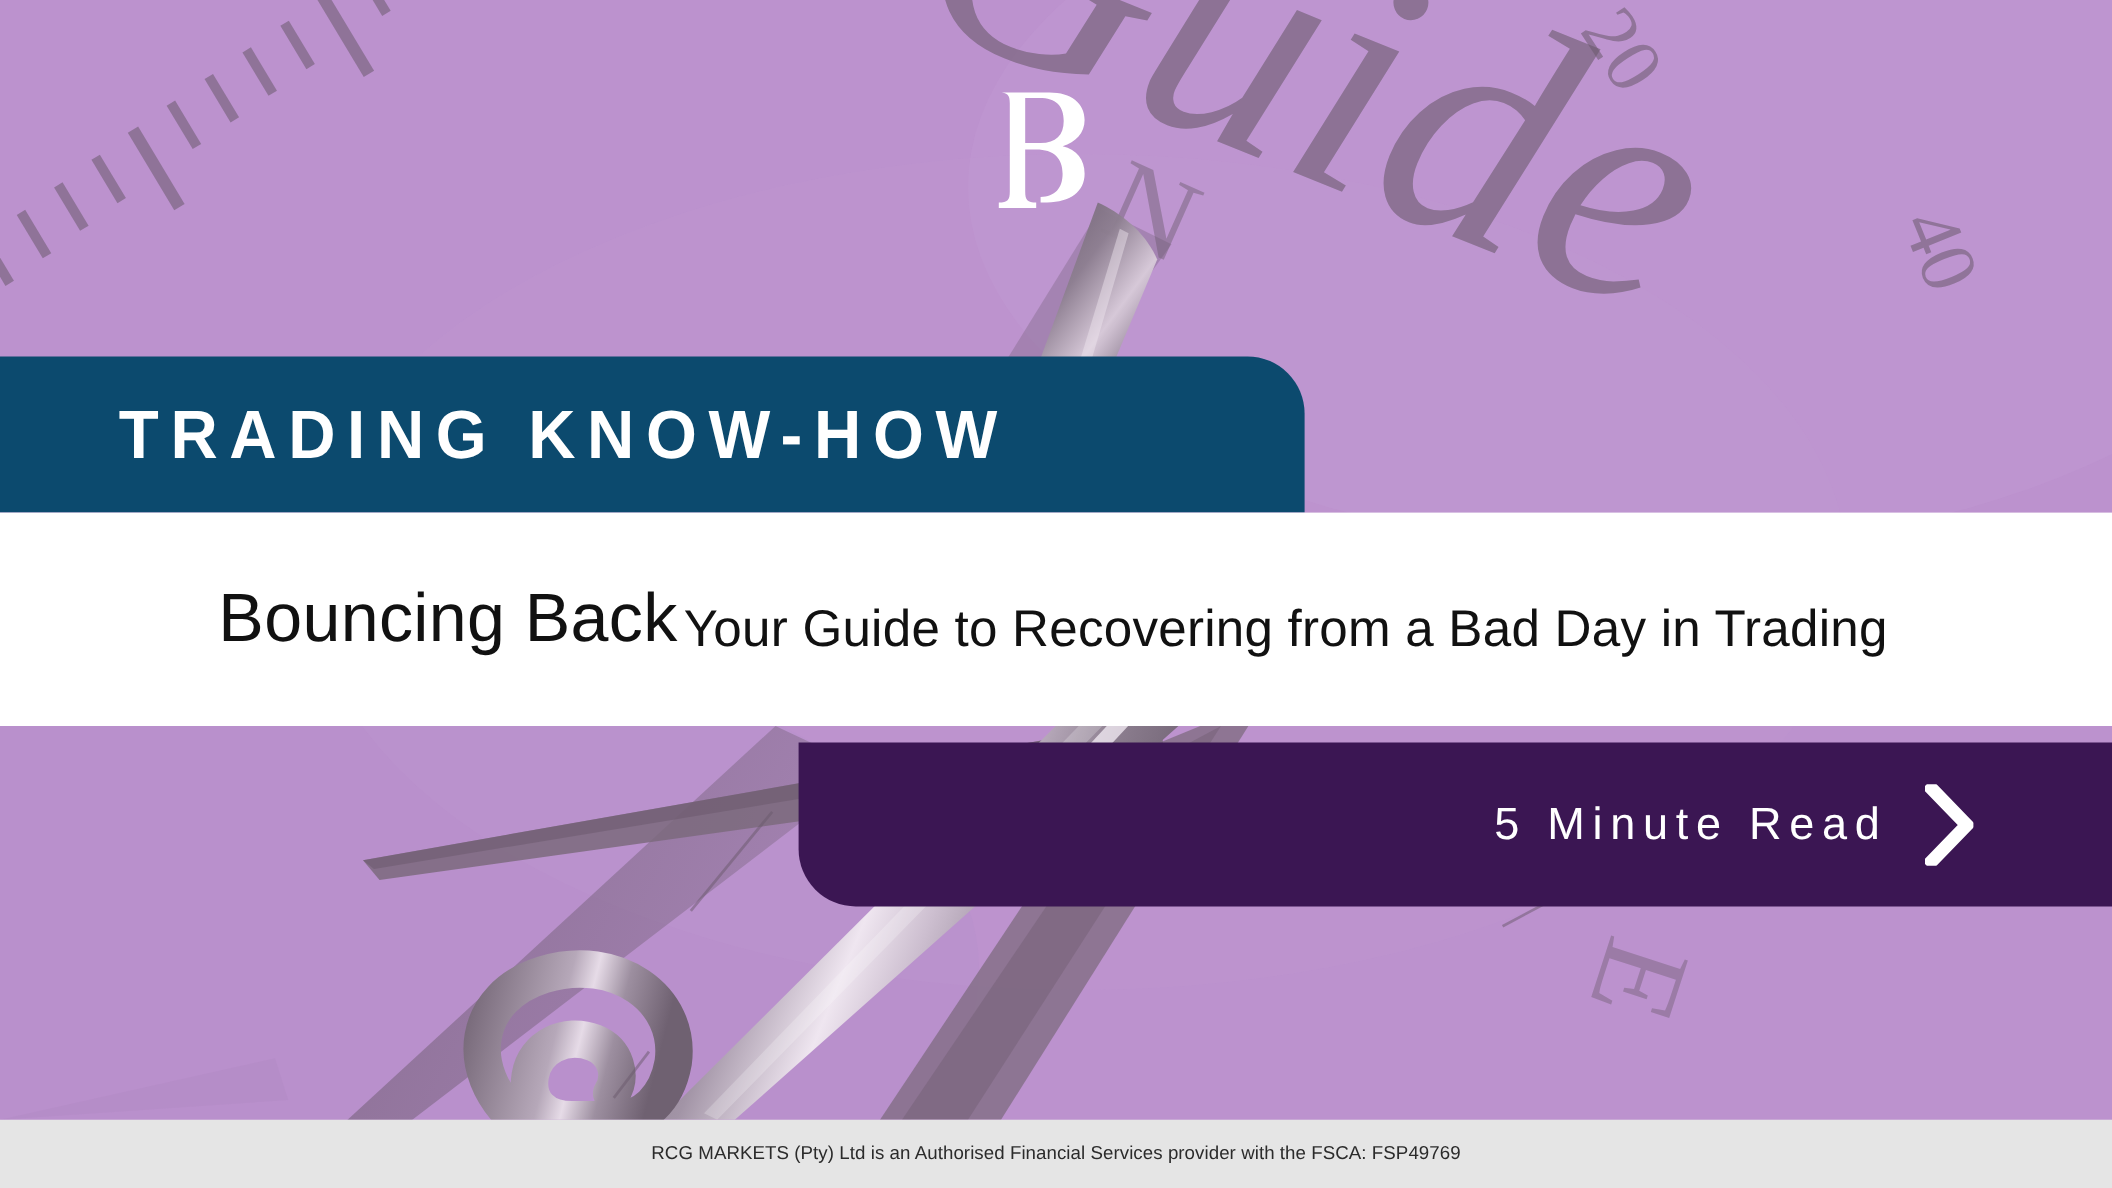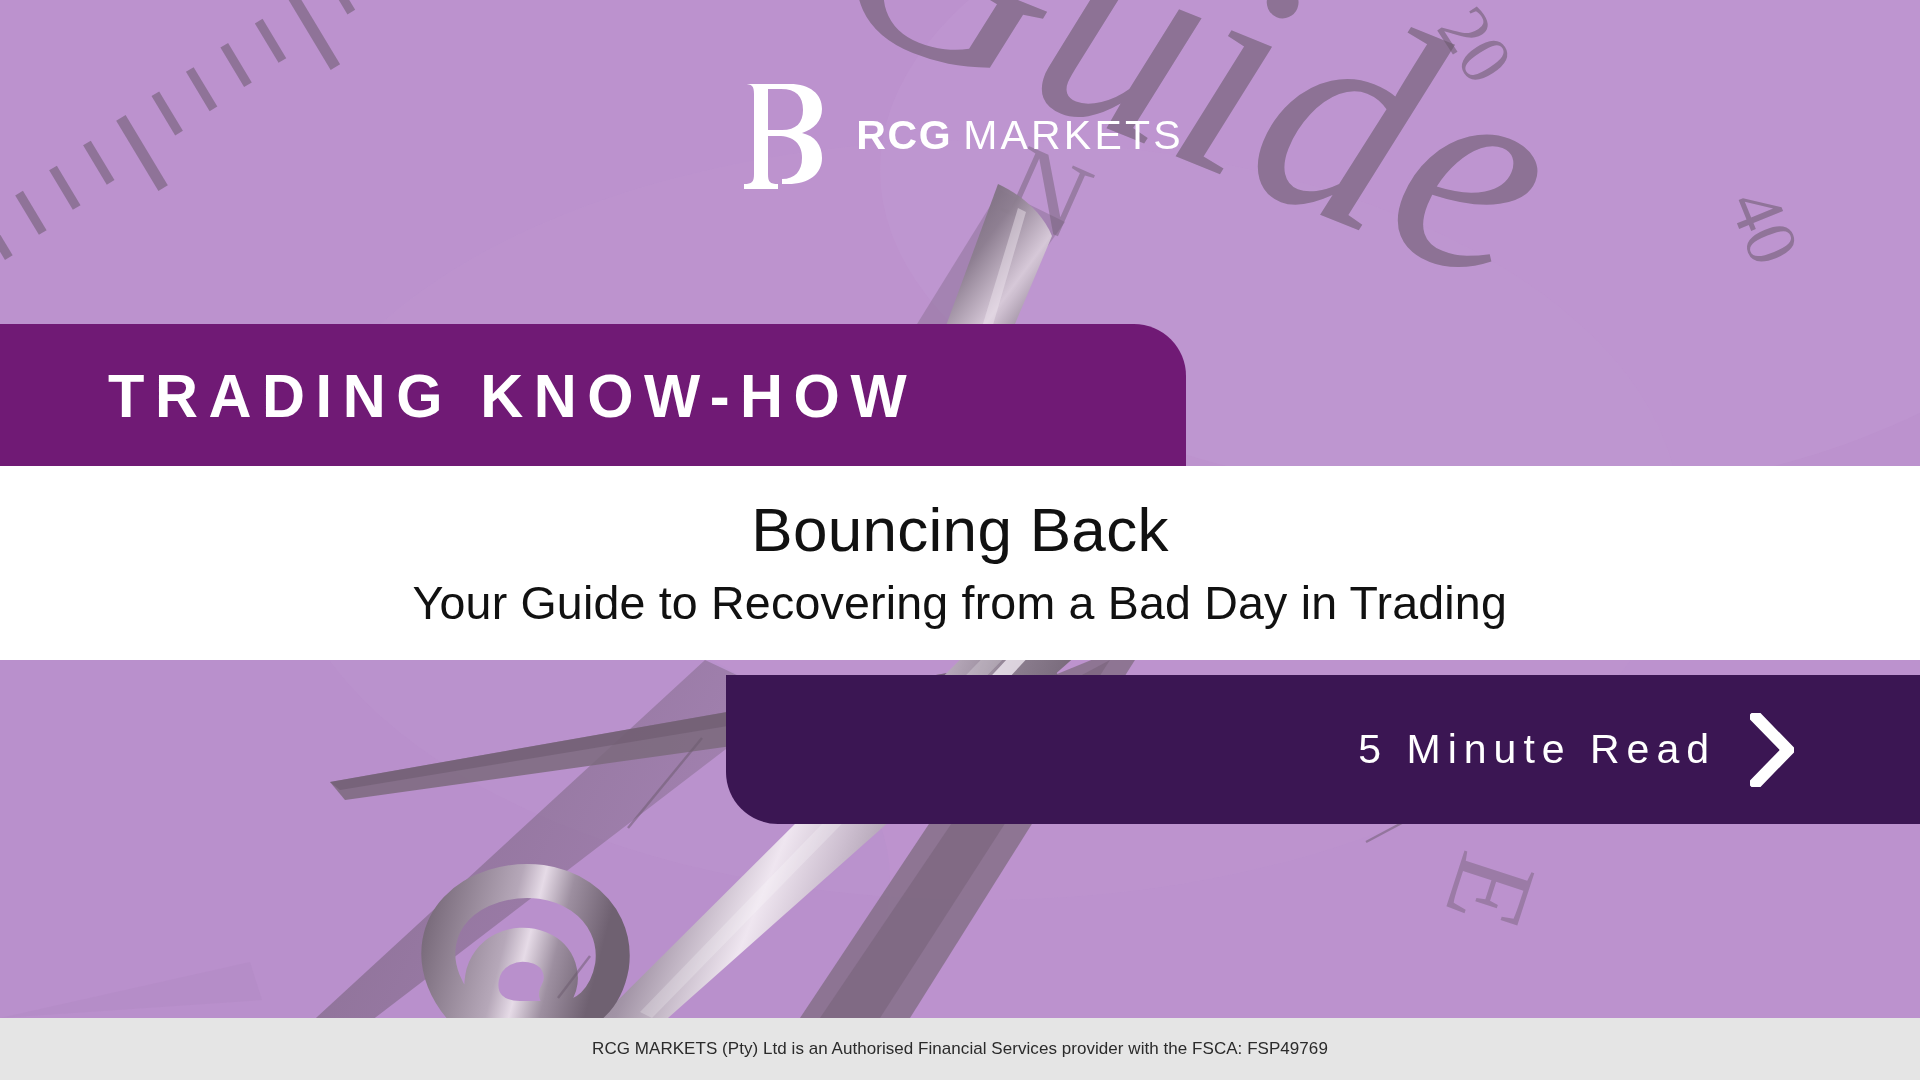--- a/index.html
+++ b/index.html
@@ -68,21 +68,21 @@
     margin-left: 11px;
   }
 
   
   .kicker-band {
     position: absolute;
     left: 0;
     top: 324px;
     width: 1186px;
     height: 142px;
-    background: #701a75;
+    background: #0c4a6e;
     border-top-right-radius: 52px;
     display: flex;
     align-items: center;
     z-index: 5;
   }
   .kicker-text {
     color: #ffffff;
     font-family: "Liberation Sans Narrow", "Liberation Sans", sans-serif;
     font-size: 62px;
     font-weight: 700;
@@ -96,21 +96,21 @@
   
   .title-band {
     position: absolute;
     left: 0;
     top: 466px;
     width: 1920px;
     height: 194px;
     background: #ffffff;
     z-index: 5;
     display: flex;
-    flex-direction: column;
+    flex-direction: row;
     align-items: center;
     justify-content: center;
   }
   .title-main {
     color: #111111;
     font-size: 62px;
     font-weight: 500;
     letter-spacing: 0.3px;
     line-height: 1.05;
     white-space: nowrap;
@@ -362,24 +362,20 @@
 
       <g fill="#ffffff">
 
         <path d="M8 6 h46 c20 0 32 10 32 25 c0 12 -8 20 -20 24 c13 3 20 12 20 25
                  c0 16 -13 26 -34 26 h-6 v-5 c13 0 20 -8 20 -21 c0 -14 -8 -22 -24 -22
                  h-10 v38 c0 8 2 10 10 10 v5 h-34 v-5 c8 0 10 -2 10 -10 v-80
                  c0 -8 -2 -10 -10 -10 z
                  M32 11 v41 h14 c14 0 21 -7 21 -20 c0 -14 -7 -21 -22 -21 z"></path>
       </g>
     </svg>
-    <div class="logo-word">
-      <span class="logo-rcg">RCG</span>
-      <span class="logo-markets">MARKETS</span>
-    </div>
   </div>
 
   <div class="kicker-band">
     <div class="kicker-text">TRADING KNOW-HOW</div>
   </div>
 
   <div class="title-band">
     <div class="title-main">Bouncing Back</div>
     <div class="title-sub">Your Guide to Recovering from a Bad Day in Trading</div>
   </div>

